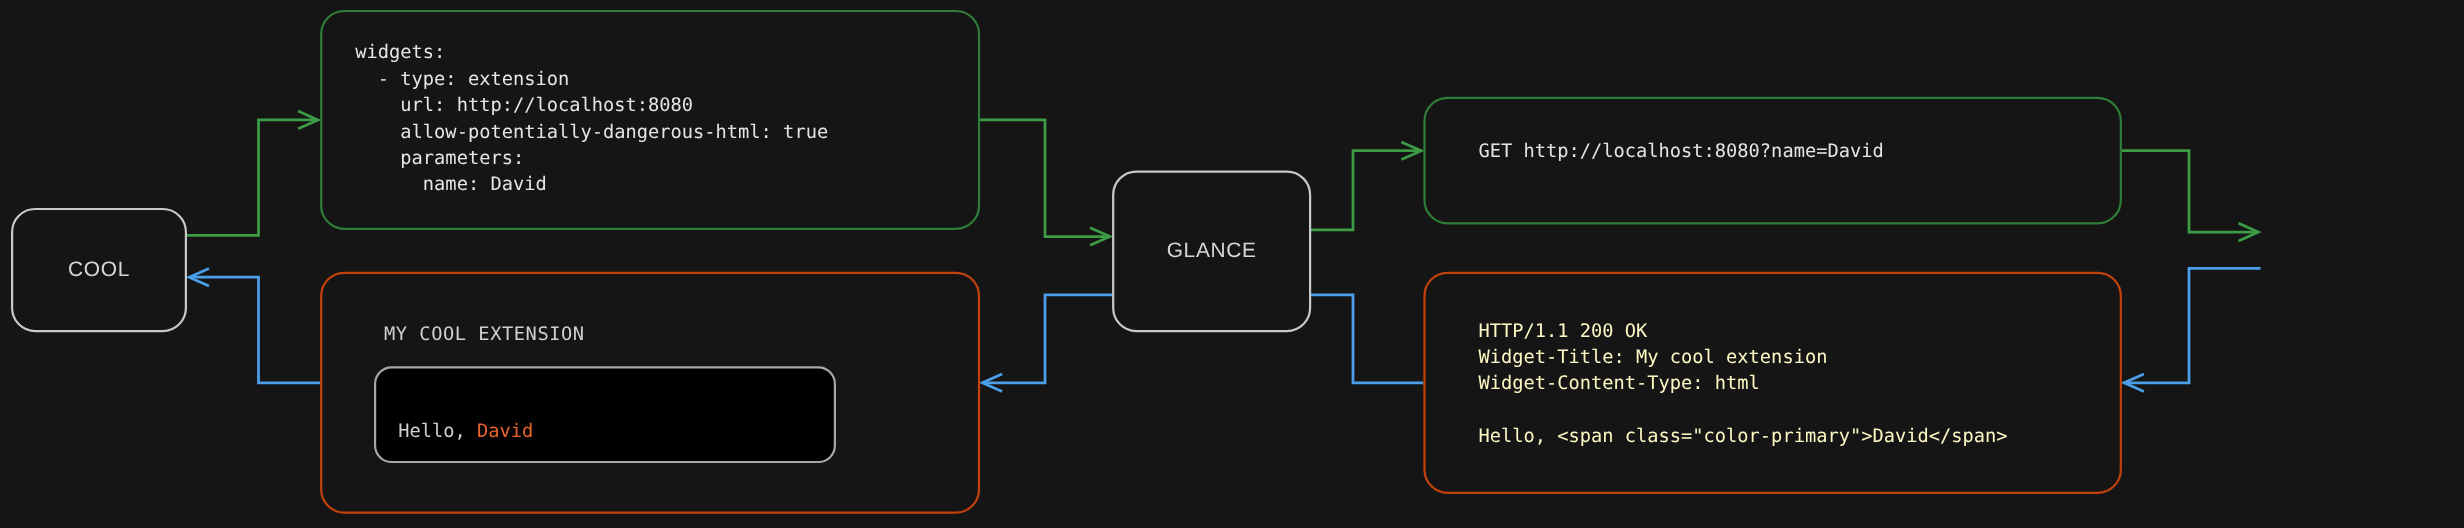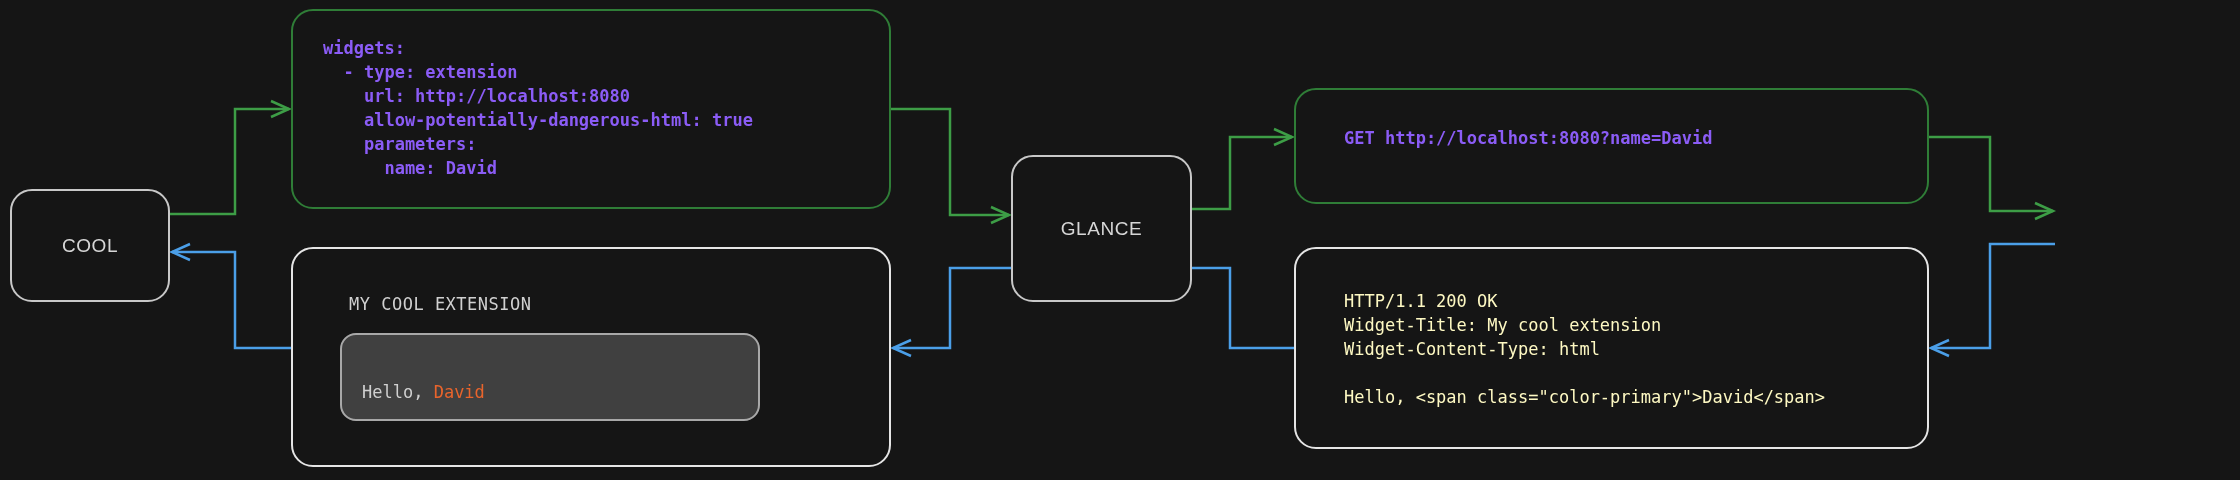--- a/index.html
+++ b/index.html
@@ -54,30 +54,30 @@
   #node-extension { left: 2055px; top: 155px; width: 175px; height: 147px; }
 
   
   .panel {
     position: absolute;
     border-radius: 22px;
     background: #151515;
     z-index: 3;
   }
   .panel-green { border: 2px solid #2f7d37; }
-  .panel-blue  { border: 2px solid #e5e5e5; }
+  .panel-blue  { border: 2px solid #c2410c; }
 
   .code {
     font-family: "DejaVu Sans Mono", monospace;
     font-size: 17px;
     line-height: 24px;
     white-space: pre;
     margin: 0;
   }
-  .code-green { color: #8b5cf6; font-weight: bold; }
+  .code-green { color: #e5e5e5; }
   .code-blue  { color: #fef9c3; }
 
   #panel-yaml       { left: 291px;  top: 9px;   width: 600px; height: 200px; }
   #panel-yaml .code { position: absolute; left: 30px; top: 25px; }
 
   #panel-request       { left: 1294px; top: 88px;  width: 635px; height: 116px; }
   #panel-request .code { position: absolute; left: 48px; top: 36px; }
 
   #panel-response       { left: 1294px; top: 247px; width: 635px; height: 202px; }
   #panel-response .code { position: absolute; left: 48px; top: 40px; }
@@ -92,21 +92,21 @@
     font-size: 17px;
     letter-spacing: 0.5px;
     white-space: nowrap;
   }
   #widget-card {
     position: absolute;
     left: 47px; top: 84px;
     width: 420px; height: 88px;
     border: 2px solid #a8a8a8;
     border-radius: 16px;
-    background: #404040;
+    background: #000000;
   }
   #widget-body {
     position: absolute;
     left: 20px; top: 47px;
     font-family: "DejaVu Sans Mono", monospace;
     font-size: 17px;
     color: #d0d0d0;
     white-space: pre;
   }
   #widget-body .accent { color: #e8642c; }

